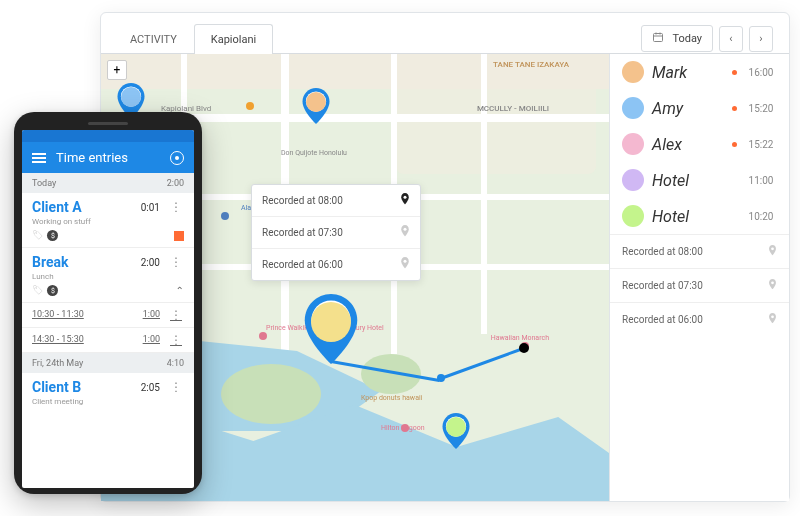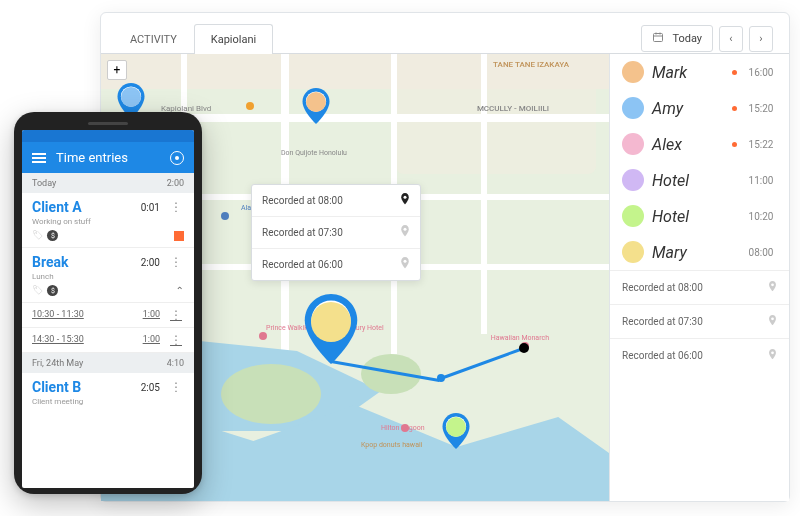--- a/index.html
+++ b/index.html
@@ -100,21 +100,21 @@
 
   .map-label { position: absolute; font-size: 8px; color: #888; pointer-events: none; }
   .ml1 { left: 60px; top: 50px; }
   .ml2 { right: 40px; top: 6px; color: #c0935a; font-weight: 500; }
   .ml3 { right: 60px; top: 50px; color: #888; font-weight: 500; }
   .ml4 { left: 165px; top: 270px; color: #e07890; font-size: 7px; }
   .ml5 { left: 280px; top: 370px; color: #e07890; font-size: 7px; }
   .ml6 { right: 60px; top: 280px; color: #e07890; font-size: 7px; }
   .ml7 { left: 140px; top: 150px; color: #5080c0; font-size: 7px; }
   .ml8 { left: 180px; top: 95px; color: #888; font-size: 7px; }
-  .ml9 { left: 260px; top: 340px; color: #c0935a; font-size: 7px; margin-top: 47px; }
+  .ml9 { left: 260px; top: 340px; color: #c0935a; font-size: 7px; }
 
   .poi-dot { position: absolute; width: 8px; height: 8px; border-radius: 50%; }
   .poi-pink { background: #e07890; }
   .poi-blue { background: #5080c0; }
   .poi-orange { background: #f0a030; }
 
   .zoom-ctrl {
     position: absolute;
     left: 6px; top: 6px;
     width: 20px;
@@ -452,26 +452,20 @@
     <div class="member-name">Hotel</div>
 
     <div class="member-time">11:00</div>
           </div>
           <div class="member-row">
     <div class="avatar" style="background:#c4f48c"></div>
     <div class="member-name">Hotel</div>
 
     <div class="member-time">10:20</div>
           </div>
-          <div class="member-row">
-    <div class="avatar" style="background:#f4e08c"></div>
-    <div class="member-name">Mary</div>
-
-    <div class="member-time">08:00</div>
-          </div>
         </div>
       <div id="records-list">
           <div class="rec-row">
             <span>Recorded at 08:00</span>
     <span>
       <svg width="9" height="11" viewBox="0 0 24 32">
                 <path d="M12 0C6 0 2 5 2 11c0 8 10 19 10 19s10-11 10-19C22 5 18 0 12 0z" fill="#ccc"></path>
                 <circle cx="12" cy="11" r="4" fill="#fff"></circle>
               </svg>
     </span>

